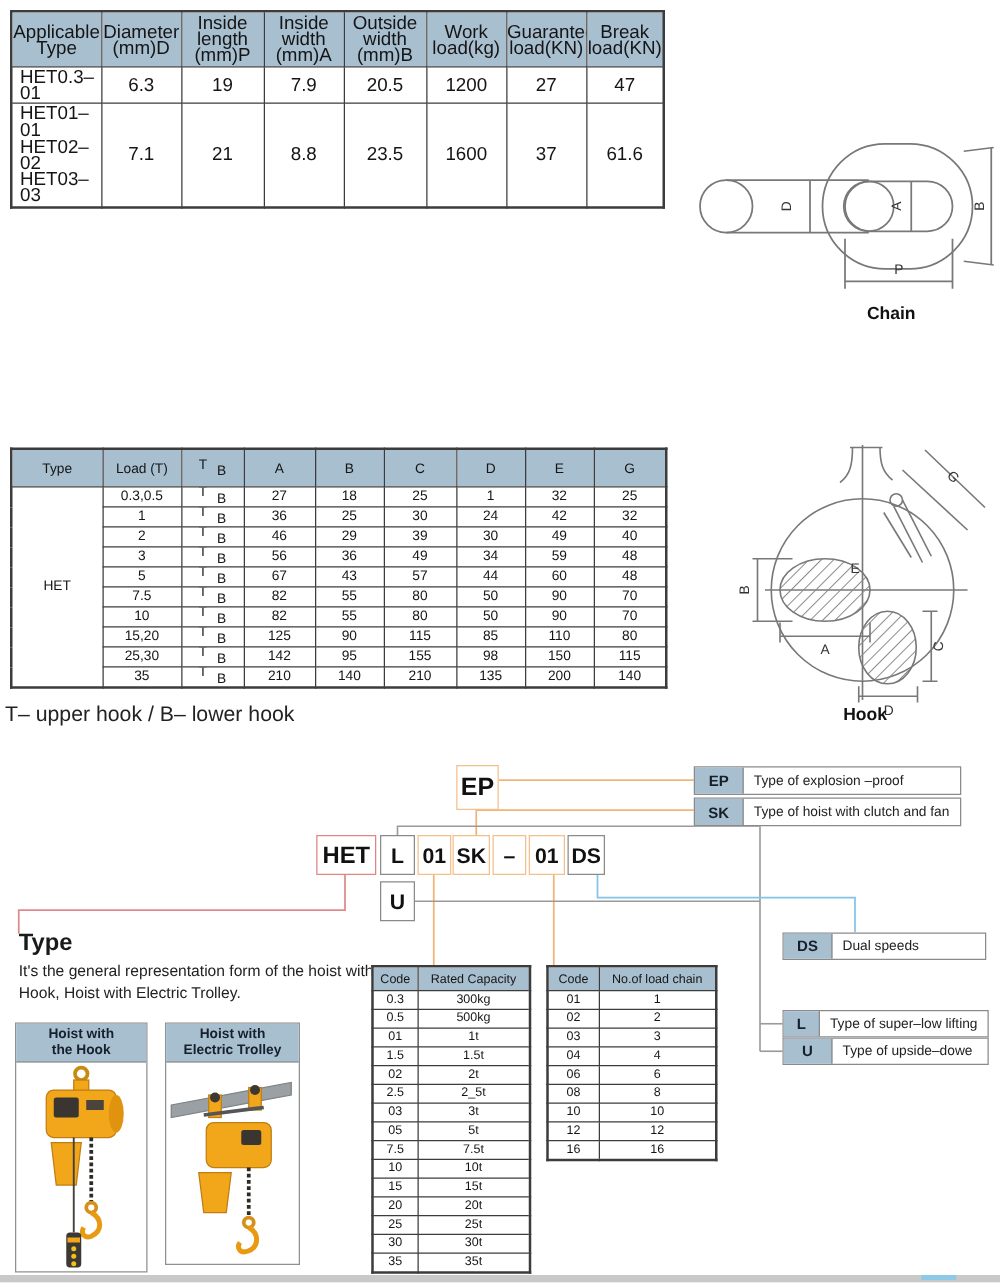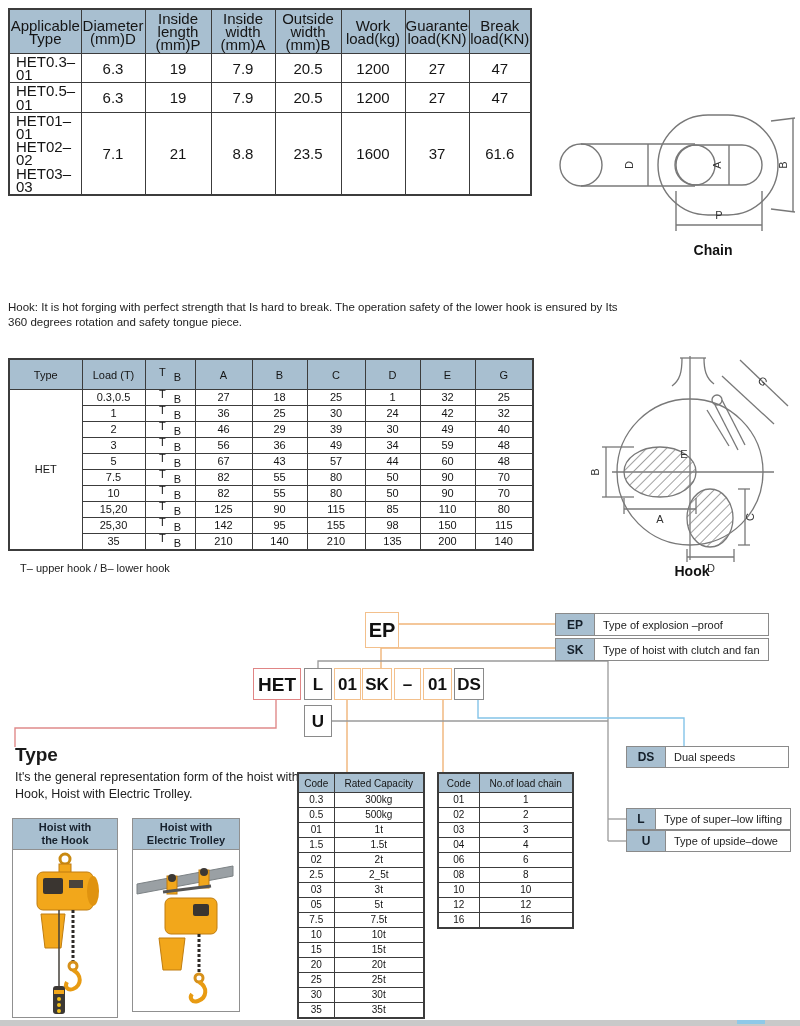--- a/index.html
+++ b/index.html
@@ -29,21 +29,21 @@
   table.chn{left:437px;top:772px;width:135px;font-size:10px;}
   table.chn th{height:18px;}
   table.chn td{height:14px;line-height:14px;}
 
   .pair0{display:inline-block;transform:translateY(-3px);margin-right:8px;}
   .pair1{display:inline-block;transform:translateY(2px);}
 
   
   .note{position:absolute;color:#222;}
   #hook-note{left:8px;top:300px;width:618px;font-size:11.5px;line-height:15px;}
-  #tb-note{left:20px;top:562px;font-size:11px;}
+  #tb-note{left:4px;top:562px;font-size:17px;}
   #type-heading{left:15px;top:744px;font-size:19px;font-weight:bold;color:#1a1a1a;}
   #type-body{left:15px;top:769px;width:286px;font-size:12.5px;line-height:17px;}
 
   
   .cbox{position:absolute;background:#fff;text-align:center;font-weight:bold;font-size:17px;
         line-height:31px;height:32px;box-sizing:border-box;z-index:2;}
   .b-red{border:1.5px solid #e08585;}
   .b-org{border:1.5px solid #f3c08c;}
   .b-gry{border:1.5px solid #8a8a8a;}
 
@@ -127,30 +127,20 @@
           <td>HET0.3–01</td>
           <td>6.3</td>
           <td>19</td>
           <td>7.9</td>
           <td>20.5</td>
           <td>1200</td>
           <td>27</td>
           <td>47</td>
         </tr>
         <tr>
-          <td>HET0.5–01</td>
-          <td>6.3</td>
-          <td>19</td>
-          <td>7.9</td>
-          <td>20.5</td>
-          <td>1200</td>
-          <td>27</td>
-          <td>47</td>
-        </tr>
-        <tr>
           <td>HET01–01
 HET02–02
 HET03–03</td>
           <td>7.1</td>
           <td>21</td>
           <td>8.8</td>
           <td>23.5</td>
           <td>1600</td>
           <td>37</td>
           <td>61.6</td>
@@ -175,21 +165,20 @@
       <line x1="219" y1="98" x2="219" y2="138"></line>
       <line x1="133" y1="132" x2="219" y2="132"></line>
     </g>
     <text class="dim-label" transform="rotate(-90 90 72)" x="90" y="72" text-anchor="middle">D</text>
     <text class="dim-label" transform="rotate(-90 178 72)" x="178" y="72" text-anchor="middle">A</text>
     <text class="dim-label" transform="rotate(-90 244 72)" x="244" y="72" text-anchor="middle">B</text>
     <text class="dim-label" x="176" y="126" text-anchor="middle">P</text>
     <text class="caption" x="170" y="162" text-anchor="middle">Chain</text>
   </svg>
 
-  <div class="note" id="hook-note">Hook: It is hot forging with perfect strength that Is hard to break. The operation safety of the lower hook is ensured by Its 360 degrees rotation and safety tongue piece.</div>
 
   <table class="dtable hookdim">
     <colgroup>
         <col style="width:73px">
         <col style="width:63px">
         <col style="width:50px">
         <col style="width:57px">
         <col style="width:55px">
         <col style="width:58px">
         <col style="width:55px">

